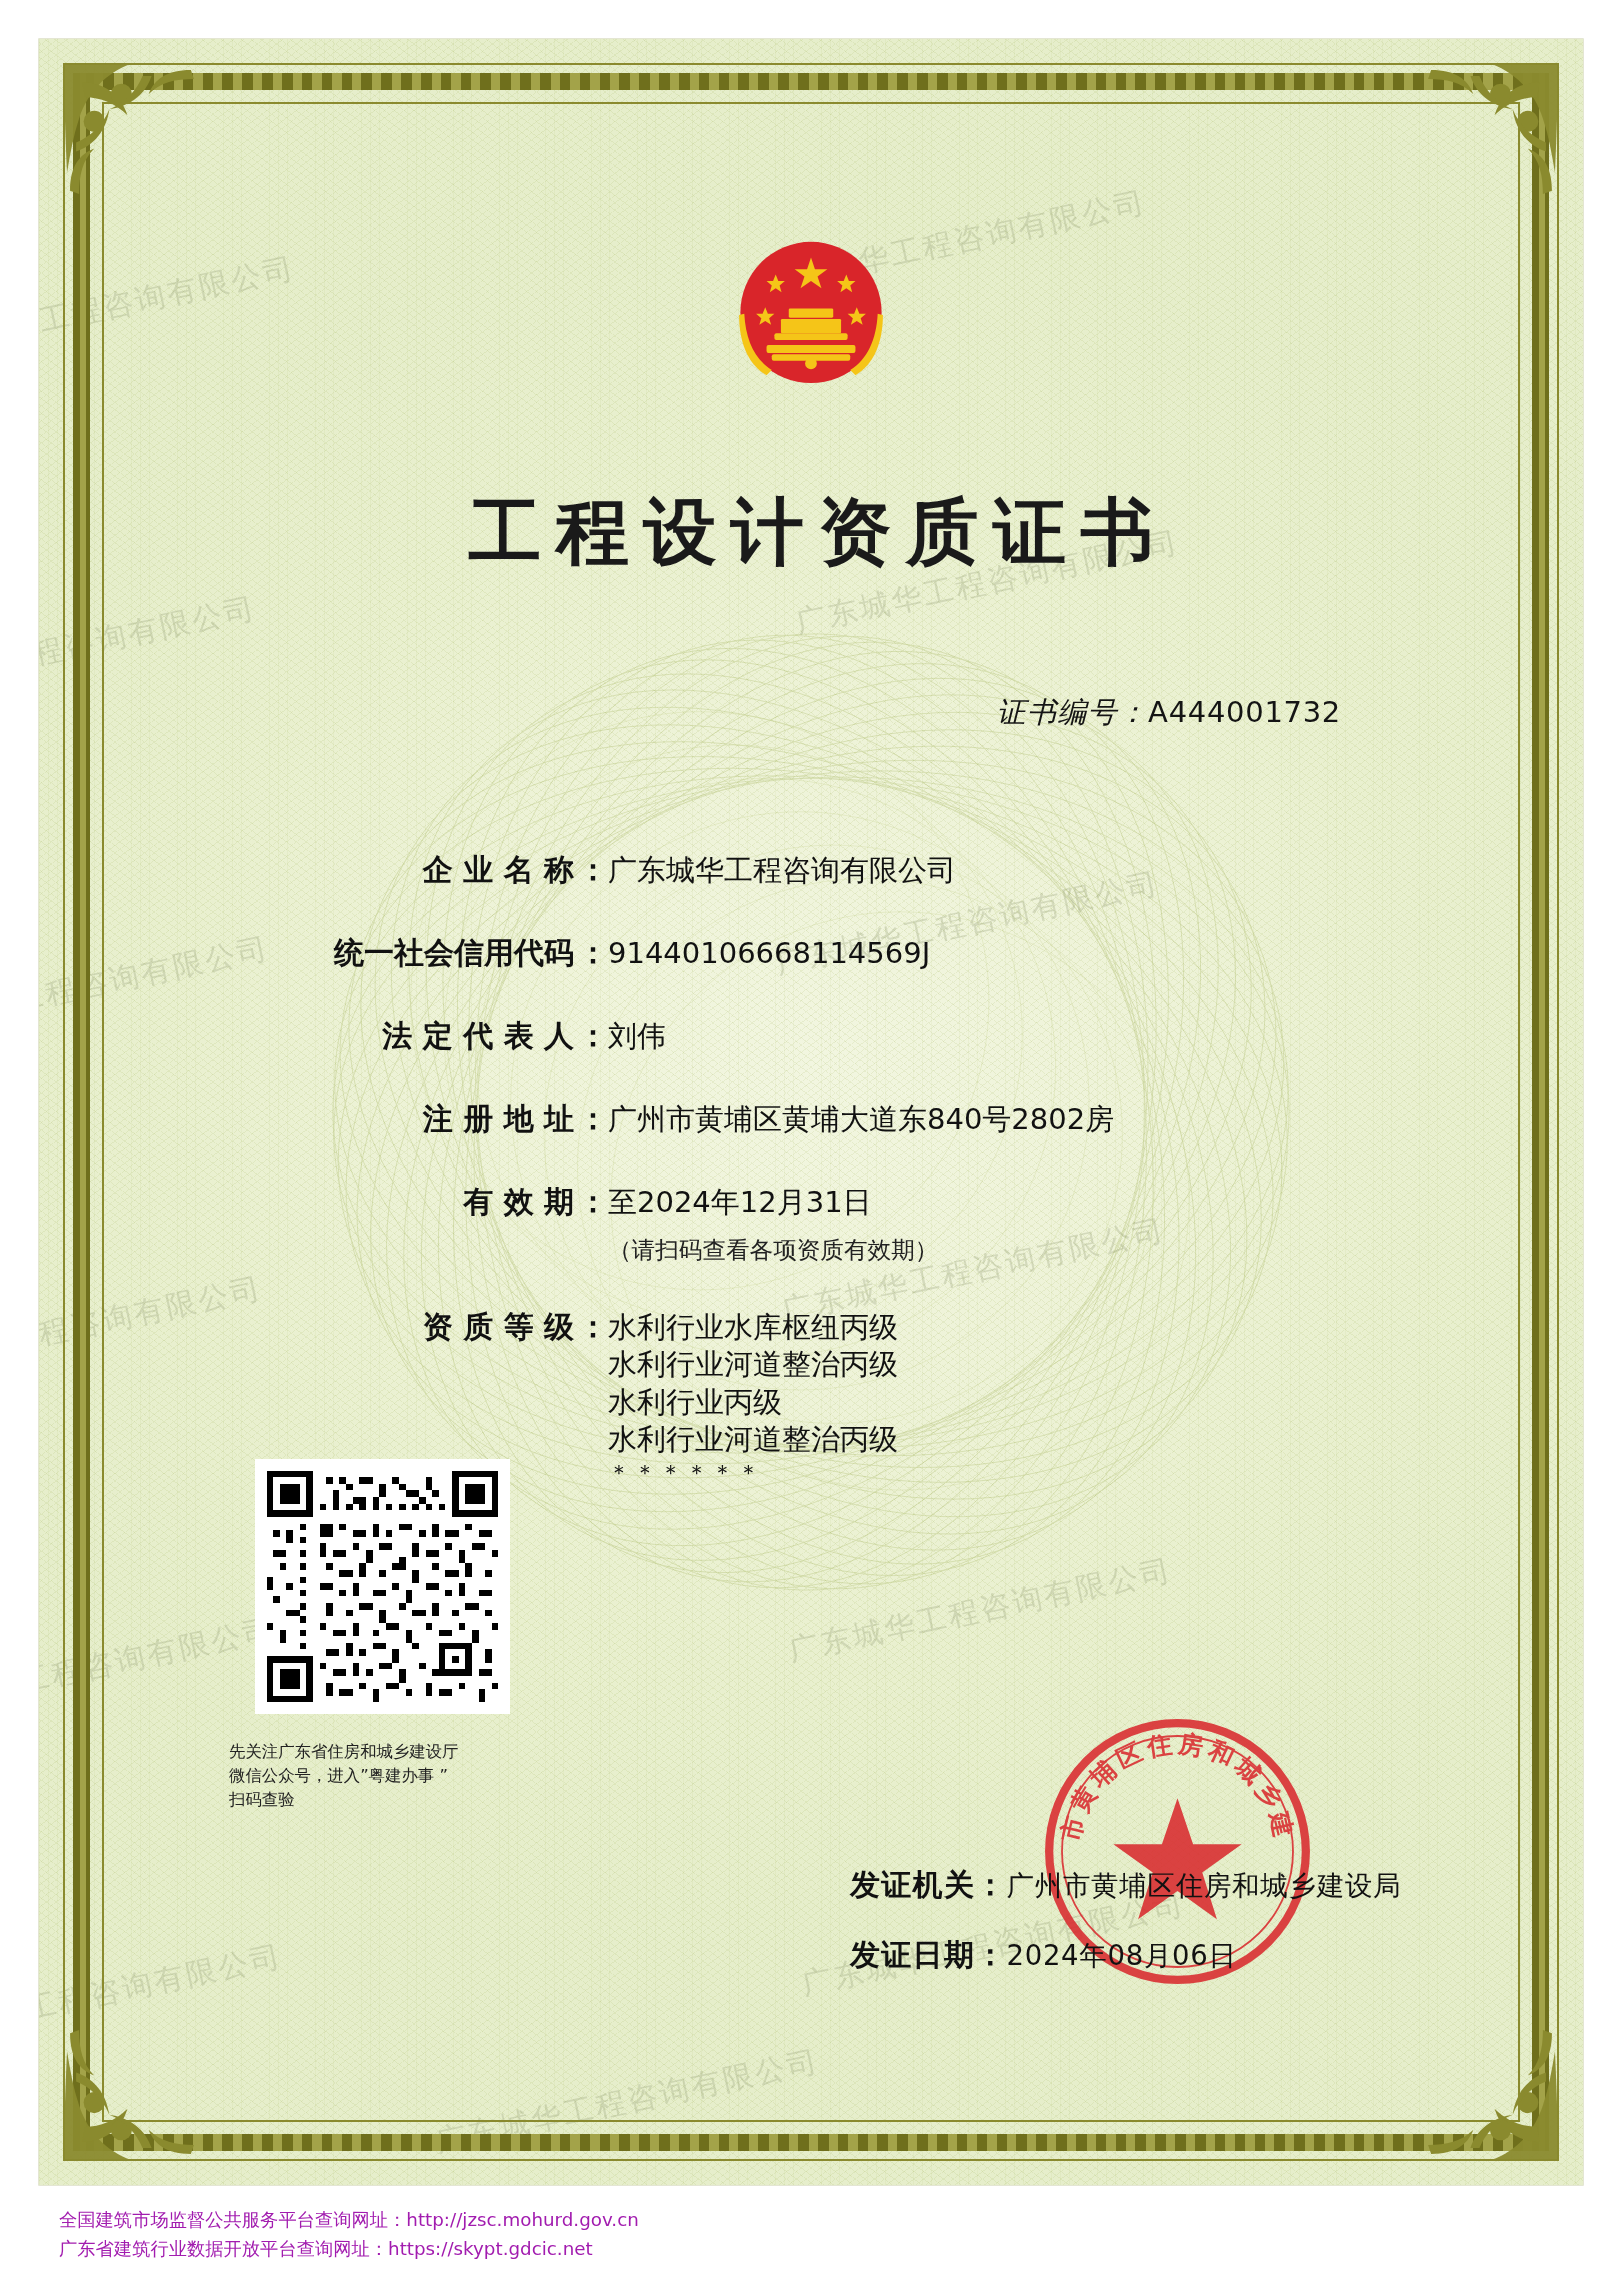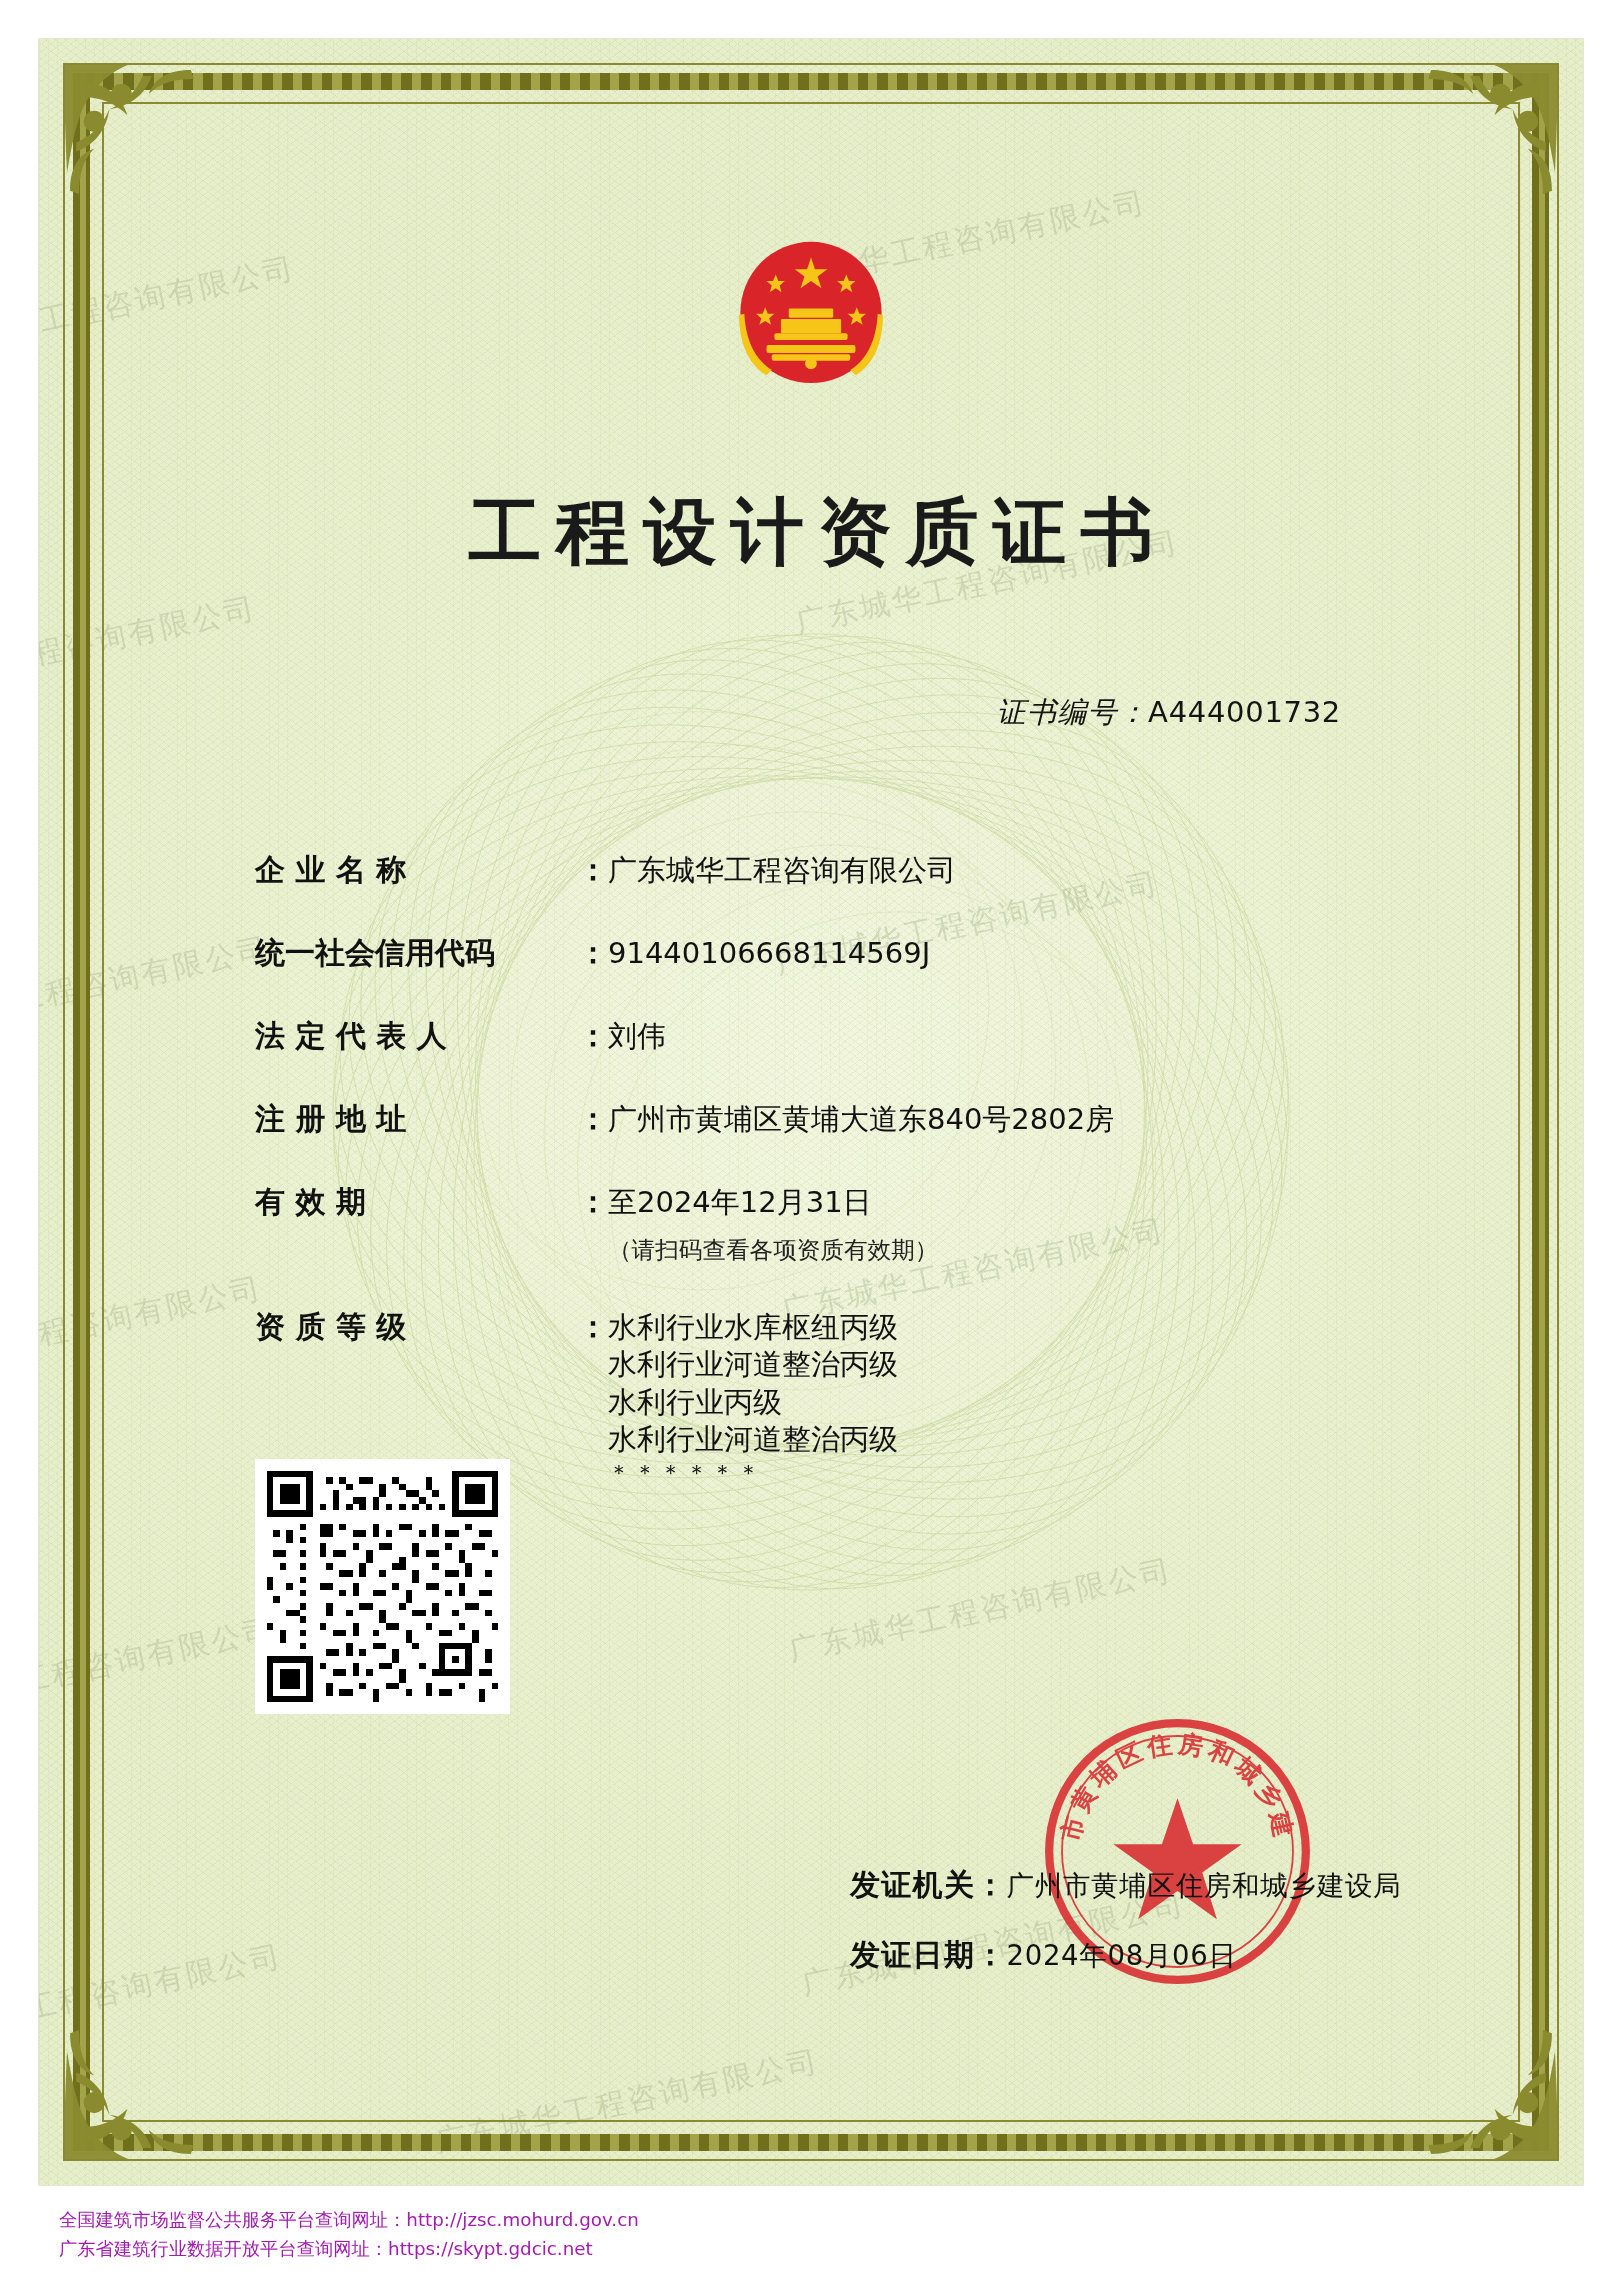--- a/index.html
+++ b/index.html
@@ -149,21 +149,21 @@
   }
   .field .label {
     width: 353px;
     flex: 0 0 353px;
     font-family: "DejaVu Sans", sans-serif;
     font-size: 30px;
     color: #111;
     font-weight: 600;
     letter-spacing: 0px;
     display: flex;
-    justify-content: space-between;
+    justify-content: flex-end;
     white-space: nowrap;
   }
   .field .label .colon { margin-left: 3.9px; }
   .field .value {
     font-family: "DejaVu Sans", sans-serif;
     font-size: 29px;
     color: #111;
     line-height: 1.28;
     padding-top: 2px;
   }
@@ -613,20 +613,25 @@
           <rect x="30" y="33" width="1" height="1"></rect>
             <rect x="33" y="34" width="1" height="2"></rect>
           <rect x="35" y="33" width="1" height="1"></rect>
           <rect x="34" y="28" width="1" height="2"></rect>
             <rect x="33" y="31" width="2" height="1"></rect>
           <rect x="28" y="34" width="1" height="1"></rect>
         </g>
       </svg>
     </div>
 
+    <div class="qr-caption">
+      <div>先关注广东省住房和城乡建设厅</div>
+      <div>微信公众号，进入”粤建办事 ”</div>
+      <div>扫码查验</div>
+    </div>
 
     <svg class="seal" viewBox="0 0 300 300">
       <circle cx="150" cy="150" r="140" fill="none" stroke="#d9252a" stroke-width="9"></circle>
       <circle cx="150" cy="150" r="126" fill="none" stroke="#d9252a" stroke-width="2"></circle>
       <polygon points="150,92 167,142 220,142 177,173 193,224 150,193 107,224 123,173 80,142 133,142" fill="#d9252a"></polygon>
       <defs>
         <path id="sealArc" d="M 150,150 m -108,0 a 108,108 0 1,1 216,0" transform="rotate(0 150 150)" fill="none"></path>
       </defs>
       <text font-family="DejaVu Sans, sans-serif" font-size="27" font-weight="bold" fill="#d9252a" letter-spacing="5">
         <textPath href="#sealArc" startOffset="50%" text-anchor="middle">广州市黄埔区住房和城乡建设局</textPath>

